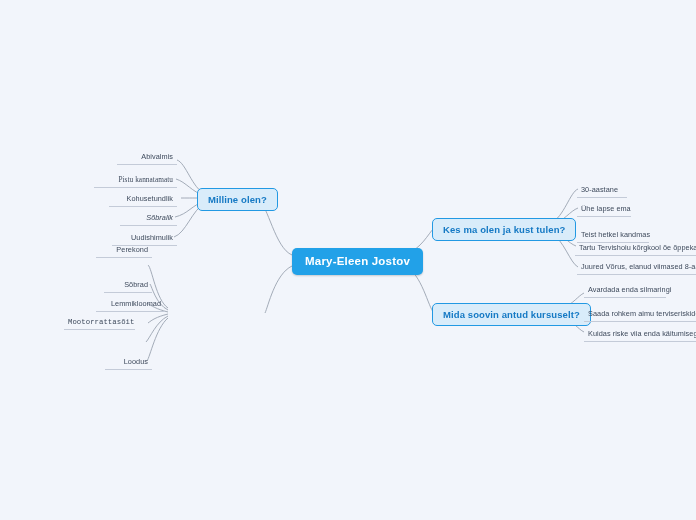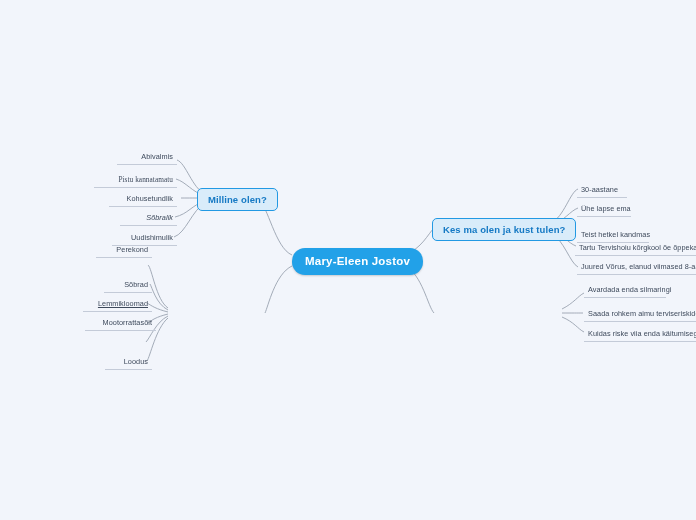--- a/index.html
+++ b/index.html
@@ -35,21 +35,21 @@
     box-sizing: border-box;
     white-space: nowrap;
   }
   
   .node-root {
     background: #22a1e8;
     color: #ffffff;
     font-size: 11.5px;
     font-weight: bold;
     letter-spacing: 0.2px;
-    border-radius: 13px;
+    border-radius: 5px;
     padding: 7px 13px 8px 13px;
     box-shadow: 0 1px 2px rgba(0,0,0,0.18);
   }
   
   .node-branch {
     background: #d9ecfa;
     color: #1579c4;
     font-size: 9.5px;
     font-weight: bold;
     letter-spacing: 0.1px;
@@ -135,24 +135,24 @@
   <div class="node node-leaf leaf-left" style="left:112px; top:231px; width:65px;">
     <span>Uudishimulik</span>
   </div>
 
   <div class="node node-leaf leaf-left" style="left:96px; top:243px; width:56px;text-align:right;">
     <span>Perekond</span>
   </div>
   <div class="node node-leaf leaf-left" style="left:104px; top:278px; width:48px;">
     <span>Sõbrad</span>
   </div>
-  <div class="node node-leaf leaf-left" style="left:83px; top:297px; width:69px;text-decoration:underline;">
+  <div class="node node-leaf leaf-left" style="left:96px; top:297px; width:69px;">
     <span>Lemmikloomad</span>
   </div>
-  <div class="node node-leaf leaf-left" style="left:85px; top:316px; width:71px;">
+  <div class="node node-leaf leaf-left" style="left:64px; top:316px; width:71px;font-family:Liberation Mono, monospace;">
     <span>Mootorrattasõit</span>
   </div>
   <div class="node node-leaf leaf-left" style="left:105px; top:355px; width:47px;">
     <span>Loodus</span>
   </div>
 
   <div class="node node-branch" style="left:432px; top:218px;">
     <span>Kes ma olen ja kust tulen?</span>
   </div>
   <div class="node node-leaf leaf-right" style="left:577px; top:183px; width:50px;">
@@ -164,20 +164,23 @@
   <div class="node node-leaf leaf-right" style="left:577px; top:228px; width:72px;">
     <span>Teist hetkel kandmas</span>
   </div>
   <div class="node node-leaf leaf-right" style="left:575px; top:241px; width:126px;">
     <span>Tartu Tervishoiu kõrgkool õe õppekava tude</span>
   </div>
   <div class="node node-leaf leaf-right" style="left:577px; top:260px; width:126px;">
     <span>Juured Võrus, elanud viimased 8-aastat Ta</span>
   </div>
 
+  <div class="node node-branch" style="left:432px; top:303px;">
+    <span>Mida soovin antud kursuselt?</span>
+  </div>
   <div class="node node-leaf leaf-right" style="left:584px; top:283px; width:82px;">
     <span>Avardada enda silmaringi</span>
   </div>
   <div class="node node-leaf leaf-right" style="left:584px; top:307px; width:118px;">
     <span>Saada rohkem aimu terviseriskidest, n</span>
   </div>
   <div class="node node-leaf leaf-right" style="left:584px; top:327px; width:118px;">
     <span>Kuidas riske viia enda käitumisega miin</span>
   </div>
 

